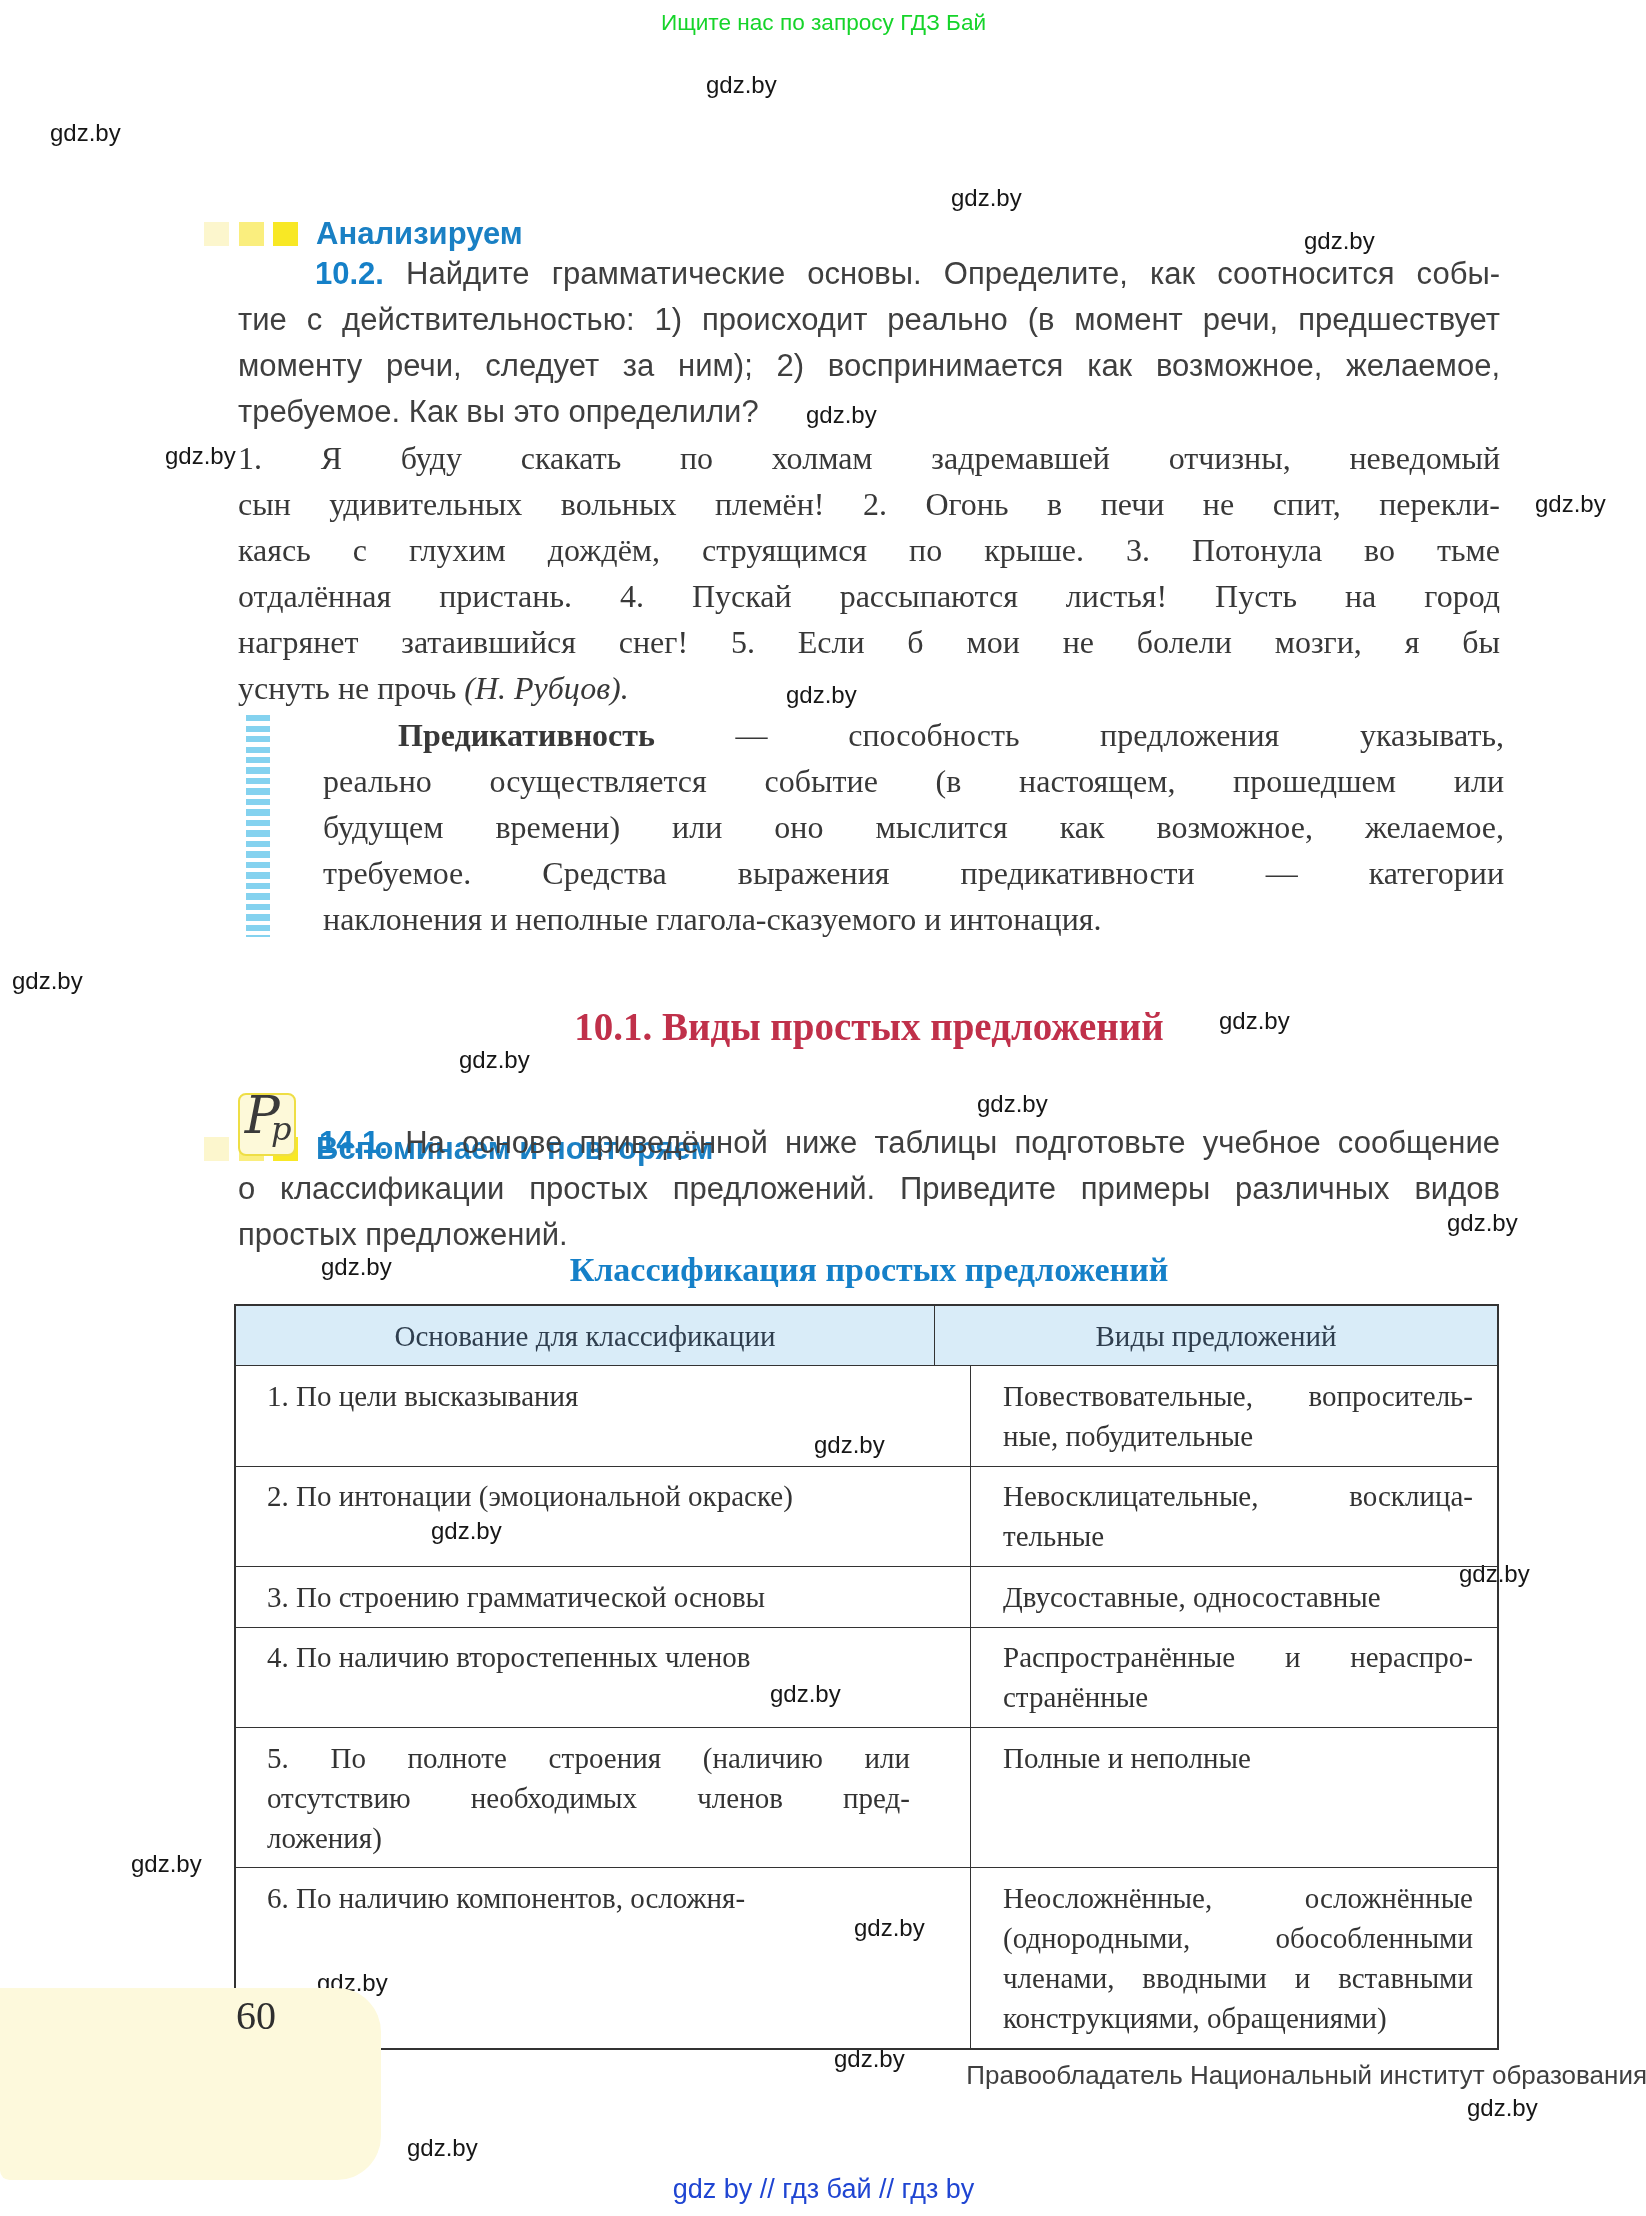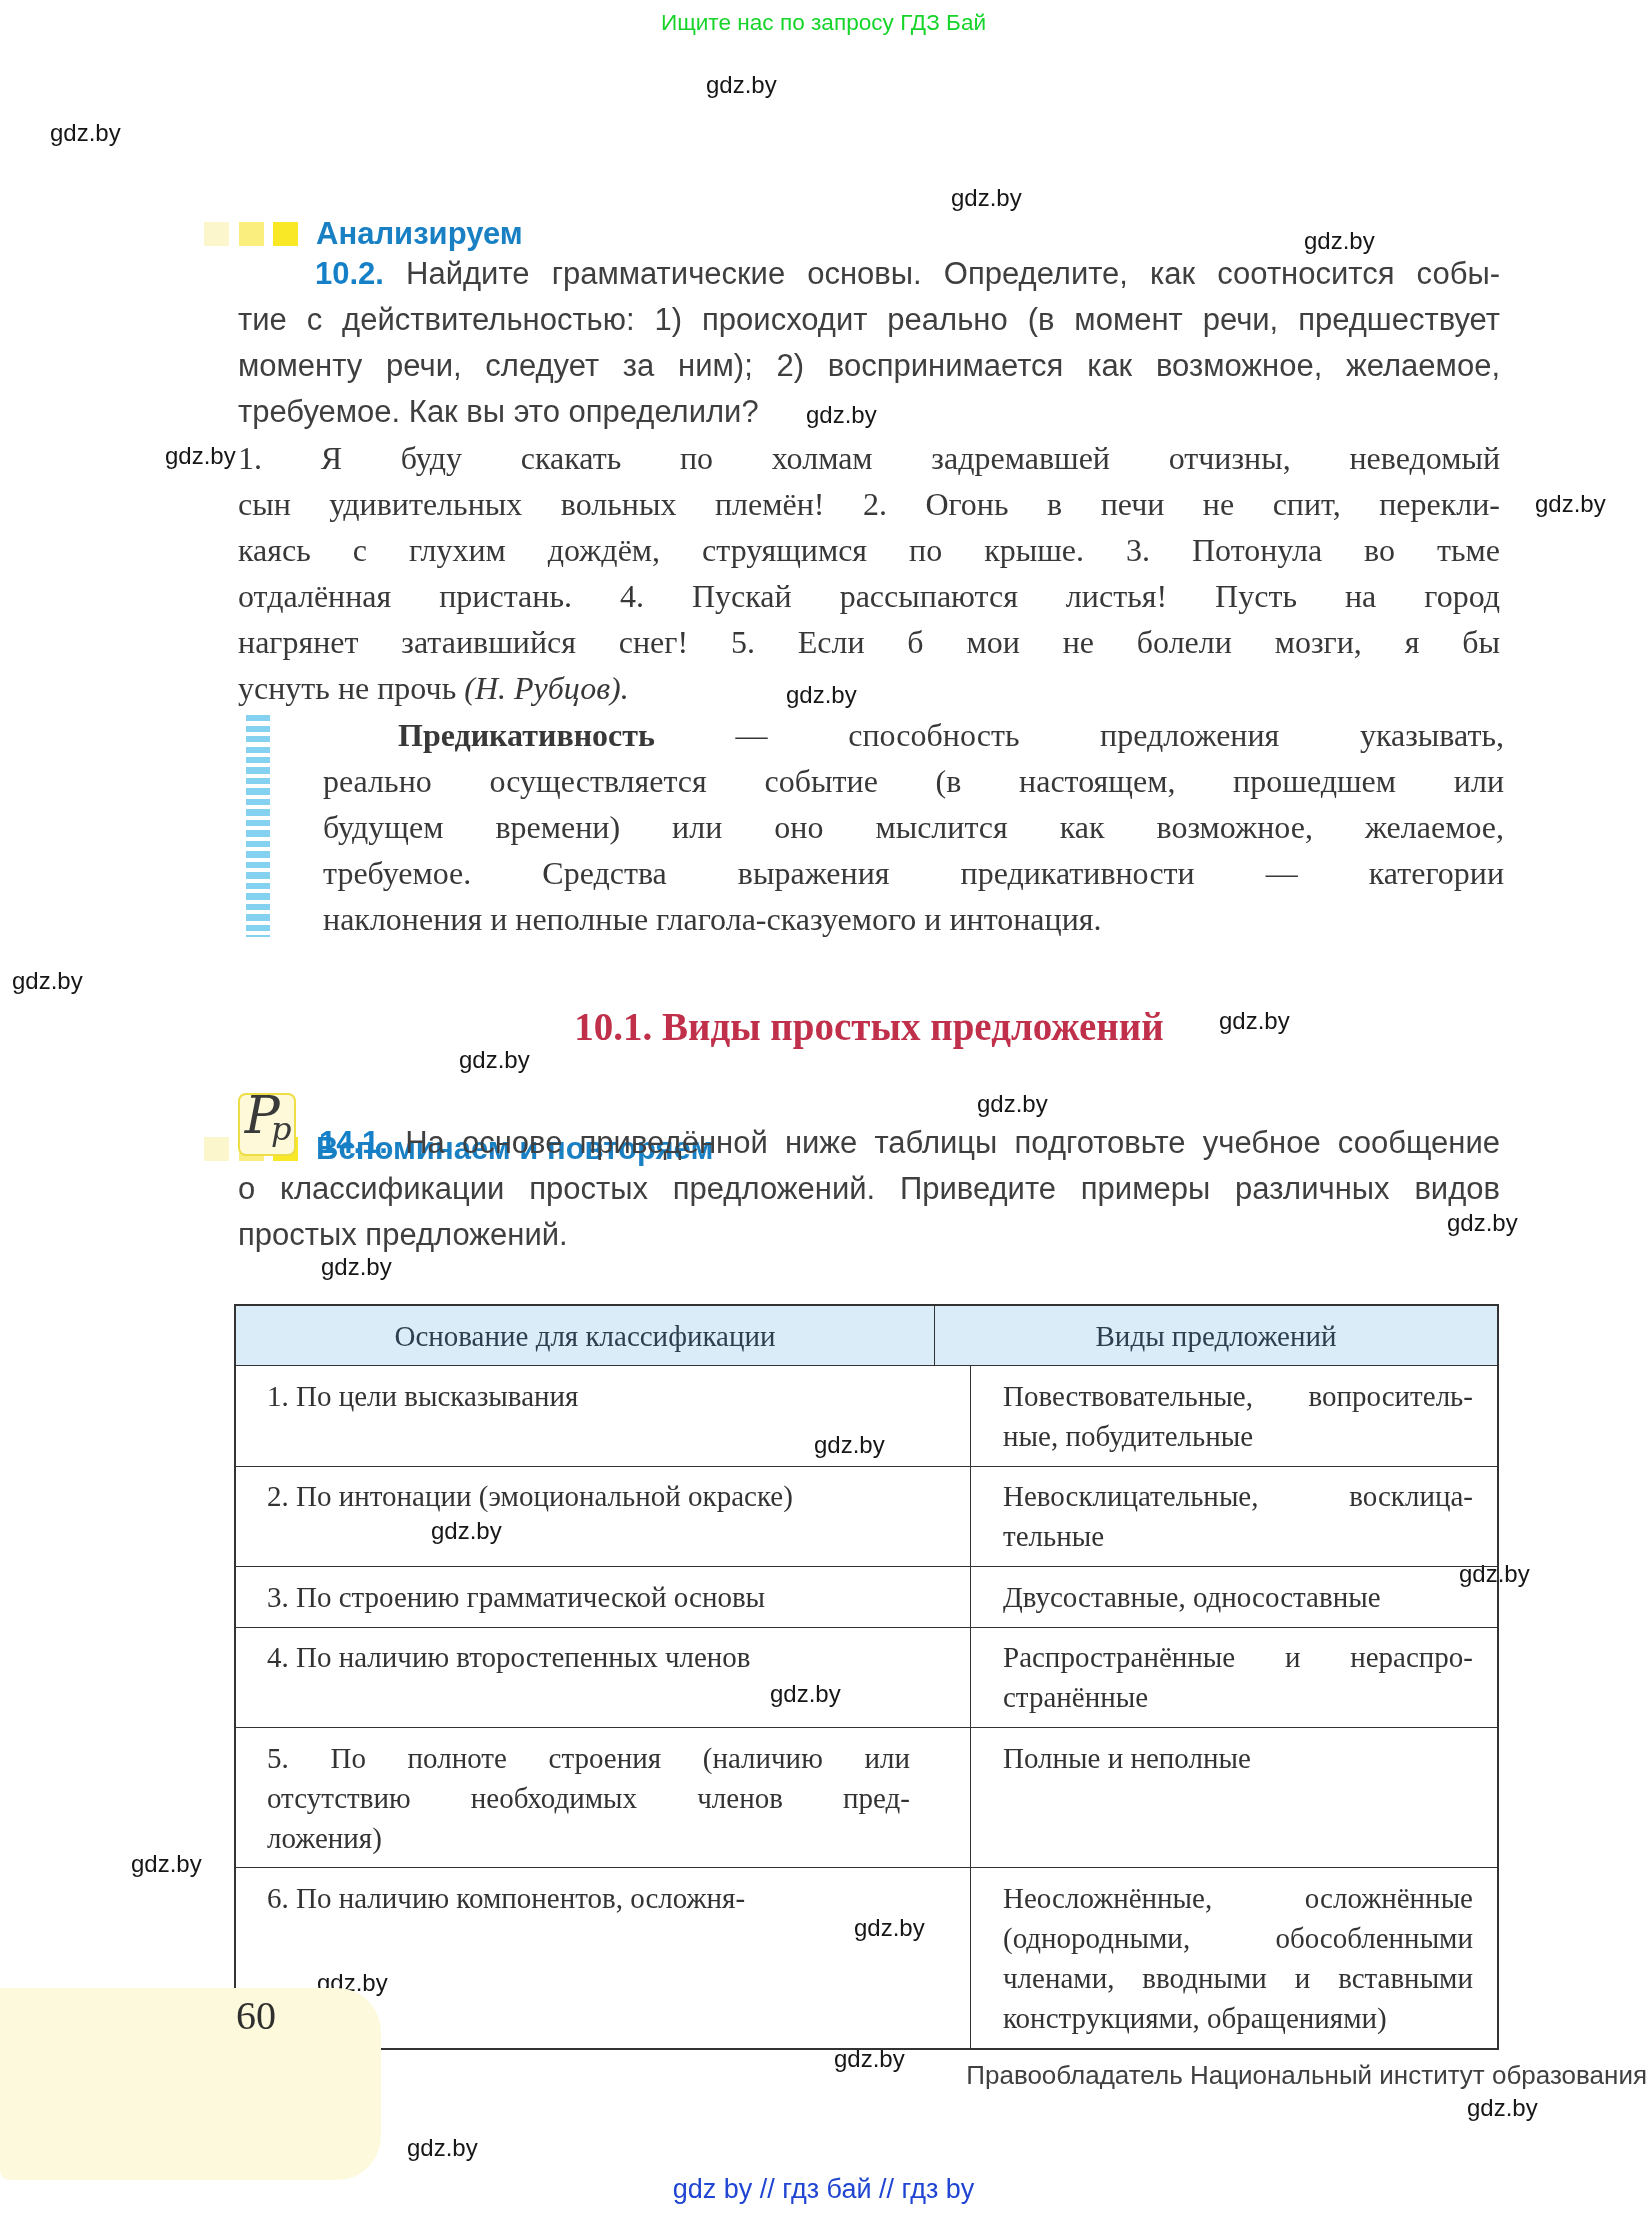--- a/index.html
+++ b/index.html
@@ -146,20 +146,21 @@
     <span class="bigP">Р</span>
     <span class="smallP">р</span>
   </div>
 
   <div class="para sans jpara" style="top:1120px;">
     <div style="text-indent:81px;"><span class="num">14.1.</span><span> На основе приведённой ниже таблицы подготовьте учебное сообщение</span></div>
   <div>о классификации простых предложений. Приведите примеры различных видов</div>
       <div>простых предложений.</div>
     </div>
 
+  <div class="tbl-title">Классификация простых предложений</div>
 
   <div class="tbl">
     <div class="trow thead">
       <div class="cell c1">
           <div>Основание для классификации</div>
         </div>
       <div class="cell c2">
           <div>Виды предложений</div>
         </div>
     </div>

